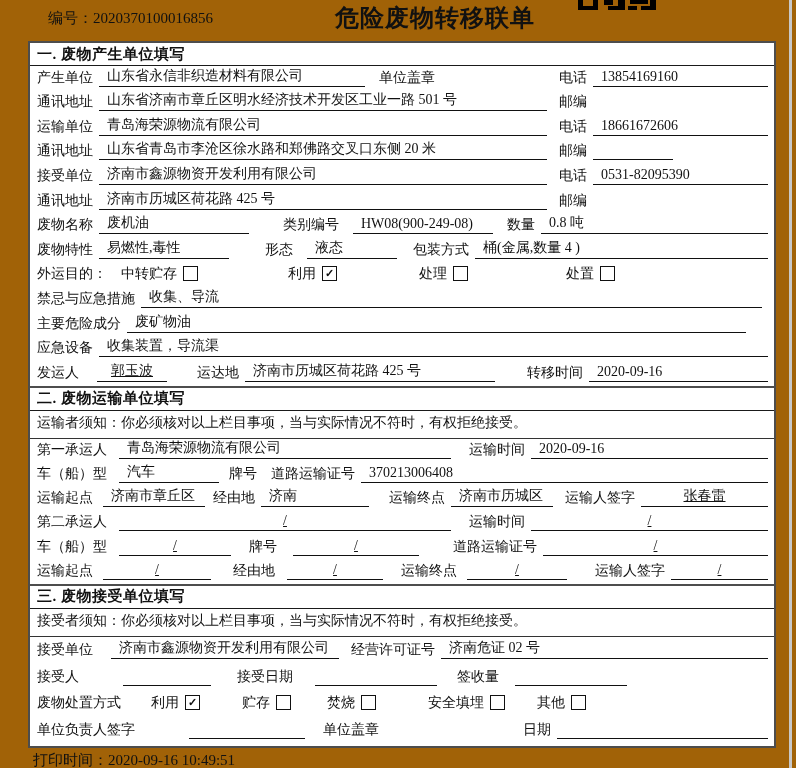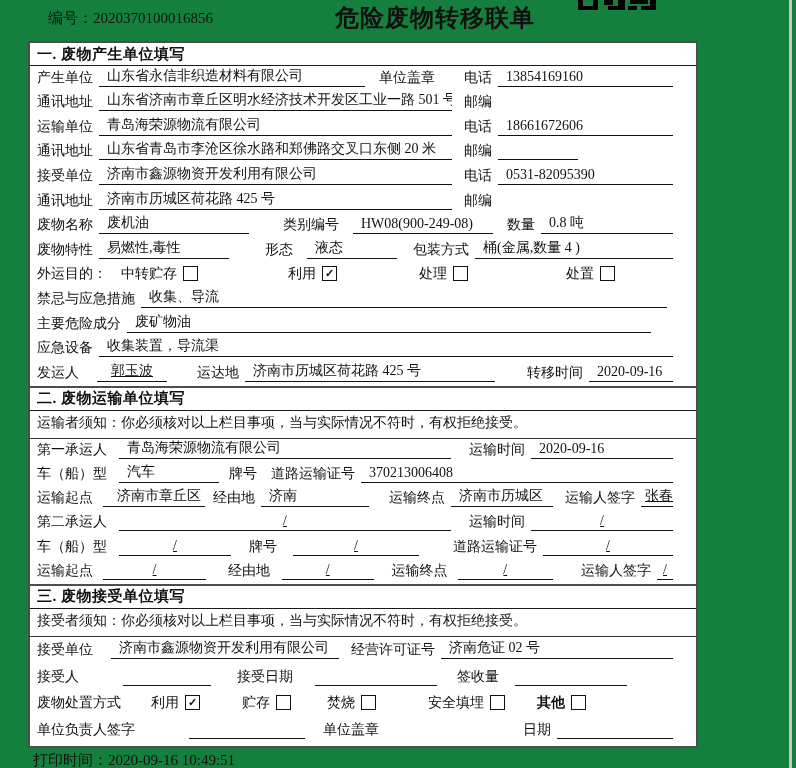--- a/index.html
+++ b/index.html
@@ -1,29 +1,29 @@
 <!DOCTYPE html>
 <html><head>
 <meta charset="utf-8">
 <style>
   html,body{margin:0;padding:0;background:#ffffff;}
   body{font-family:"Liberation Serif","DejaVu Serif",serif;color:#111;}
-  .page{position:relative;width:796px;height:768px;background:#15803d;overflow:hidden;}
+  .page{position:relative;width:796px;height:768px;background:#a16207;overflow:hidden;}
   .serial{position:absolute;left:48px;top:9px;font-size:15px;white-space:nowrap;}
   .title{position:absolute;left:50%;top:2px;transform:translateX(calc(-50% + 37px));
          font-size:24px;font-weight:bold;letter-spacing:1px;white-space:nowrap;}
   .qr{position:absolute;left:578px;top:0;}
   .edge{position:absolute;left:789px;top:0;width:3px;height:768px;background:#c8c8c8;}
-  .form{position:absolute;left:28px;top:41px;width:670px;height:707px;
+  .form{position:absolute;left:28px;top:41px;width:748px;height:707px;
         border:2px solid #4d4d4d;display:flex;flex-direction:column;box-sizing:border-box;background:#fff;}
   .sec{display:flex;flex-direction:column;}
   .sec + .sec{border-top:2px solid #4d4d4d;}
   .sec-hd{height:23px;box-sizing:border-box;border-bottom:1.5px solid #1a1a1a;font-weight:bold;
           display:flex;align-items:center;padding-left:7px;font-size:15px;letter-spacing:0.5px;}
-  .row{display:flex;align-items:flex-end;padding:0 17px 4px 7px;font-size:14px;box-sizing:border-box;}
+  .row{display:flex;align-items:flex-end;padding:0 0 4px 7px;font-size:14px;box-sizing:border-box;}
   .row.notice{border-bottom:1px solid #333;height:28px;padding-bottom:6px;}
   .row.s0{height:24.6px;}
   .row.s1{height:24.2px;}
   .row.s2{height:26.5px;}
   .lb{white-space:nowrap;margin-right:6px;}
   .fd{border-bottom:1px solid #111;margin-right:6px;white-space:nowrap;overflow:hidden;
       padding:0 4px 1px 8px;min-width:16px;box-sizing:border-box;}
   .fd.ctr{text-align:center;padding-left:4px;text-decoration:underline;}
   .ck{width:13px;height:13px;border:1.5px solid #111;box-sizing:content-box;display:inline-flex;
       align-items:center;justify-content:center;font-size:11px;font-weight:bold;line-height:1;
@@ -171,21 +171,21 @@
         </div>
         <div class="row s1">
           <span class="lb">车（船）型</span>
           <span class="fd" style="width: 100px; margin-left: 6px;">汽车</span>
           <span class="lb" style="margin-left: 4px;">牌号</span>
           <span class="lb" style="margin-left: 8px;">道路运输证号</span>
           <span class="fd" style="flex: 1 1 0%;">370213006408</span>
         </div>
         <div class="row s1">
           <span class="lb">运输起点</span>
-          <span class="fd" style="width: 102px; margin-left: 4px; text-align: right;">济南市章丘区</span>
+          <span class="fd" style="width: 102px; margin-left: 4px;">济南市章丘区</span>
           <span class="lb" style="margin-left: 2px;">经由地</span>
           <span class="fd" style="width: 108px;">济南</span>
           <span class="lb" style="margin-left: 14px;">运输终点</span>
           <span class="fd" style="width: 102px;">济南市历城区</span>
           <span class="lb" style="margin-left: 6px;">运输人签字</span>
           <span class="fd ctr" style="flex: 1 1 0%;">张春雷</span>
         </div>
         <div class="row s1">
           <span class="lb">第二承运人</span>
           <span class="fd ctr" style="width: 332px; margin-left: 6px;">/</span>
@@ -233,21 +233,21 @@
         <div class="row s2">
           <span class="lb">废物处置方式</span>
           <span class="lb" style="margin-left: 24px;">利用</span>
           <span class="ck checked"></span>
           <span class="lb" style="margin-left: 36px;">贮存</span>
           <span class="ck"></span>
           <span class="lb" style="margin-left: 30px;">焚烧</span>
           <span class="ck"></span>
           <span class="lb" style="margin-left: 46px;">安全填埋</span>
           <span class="ck"></span>
-          <span class="lb" style="margin-left: 26px; font-weight: bold;">其他</span>
+          <span class="lb" style="margin-left: 26px;">其他</span>
           <span class="ck"></span>
         </div>
         <div class="row s2">
           <span class="lb">单位负责人签字</span>
           <span class="fd" style="width: 116px; margin-left: 48px;"></span>
           <span class="lb" style="margin-left: 12px;">单位盖章</span>
           <span class="lb" style="margin-left: 138px;">日期</span>
           <span class="fd" style="flex: 1 1 0%;"></span>
         </div>
       </div>

